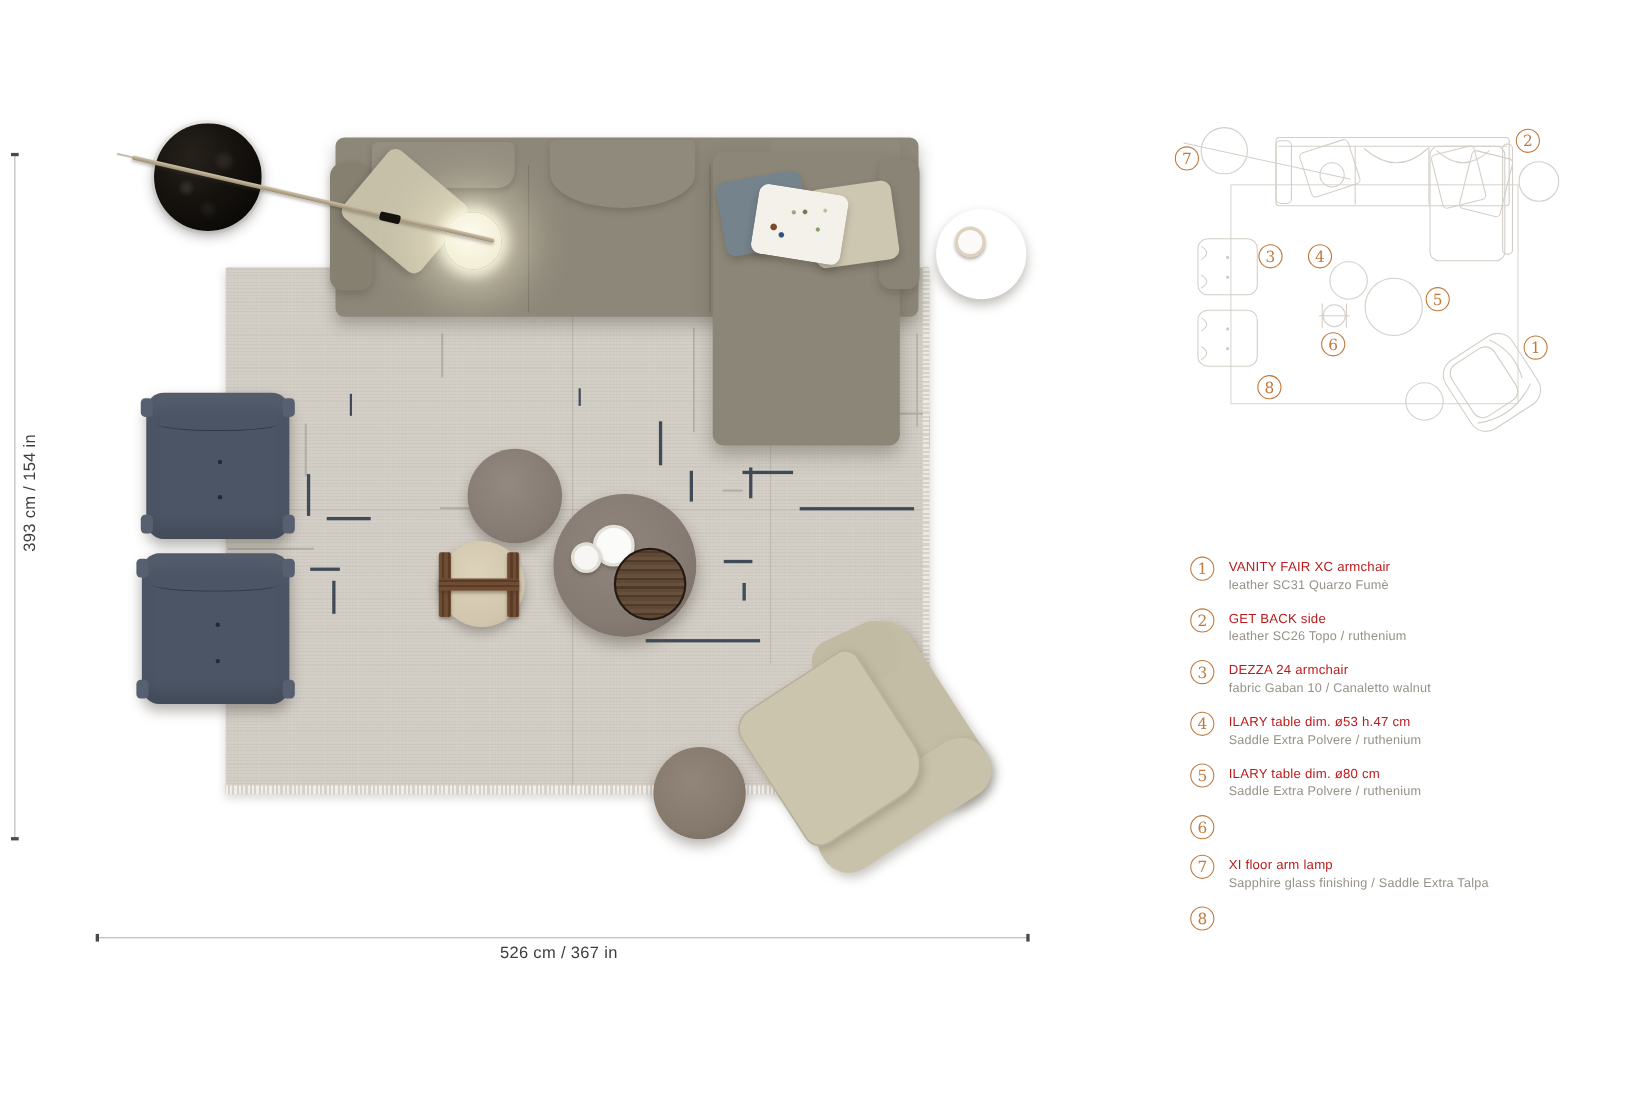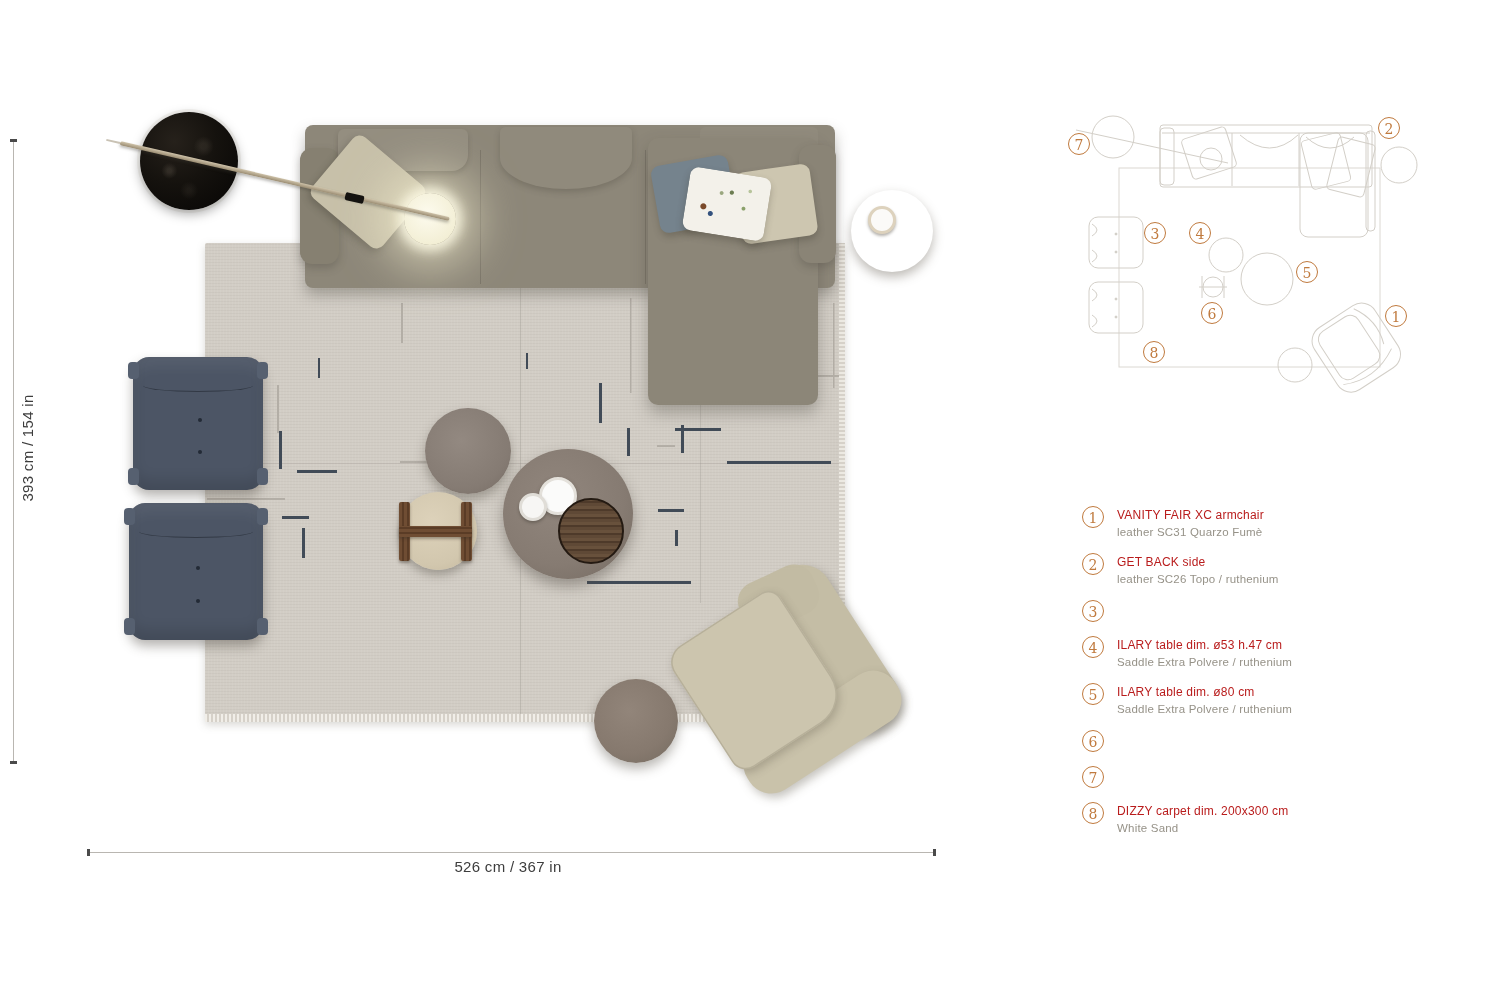--- a/index.html
+++ b/index.html
@@ -339,43 +339,47 @@
     </div>
     <div class="legend-item">
       <span class="badge">2</span>
       <div>
         <div class="legend-title">GET BACK side</div>
         <div class="legend-spec">leather SC26 Topo / ruthenium</div>
       </div>
     </div>
     <div class="legend-item">
       <span class="badge">3</span>
+      <div>
+        <div class="legend-title">DEZZA 24 armchair</div>
+        <div class="legend-spec">fabric Gaban 10 / Canaletto walnut</div>
+      </div>
     </div>
     <div class="legend-item">
       <span class="badge">4</span>
       <div>
         <div class="legend-title">ILARY table dim. ø53 h.47 cm</div>
         <div class="legend-spec">Saddle Extra Polvere / ruthenium</div>
       </div>
     </div>
     <div class="legend-item">
       <span class="badge">5</span>
       <div>
         <div class="legend-title">ILARY table dim. ø80 cm</div>
         <div class="legend-spec">Saddle Extra Polvere / ruthenium</div>
       </div>
     </div>
     <div class="legend-item">
       <span class="badge">6</span>
     </div>
     <div class="legend-item">
       <span class="badge">7</span>
+      <div>
+        <div class="legend-title">XI floor arm lamp</div>
+        <div class="legend-spec">Sapphire glass finishing / Saddle Extra Talpa</div>
+      </div>
     </div>
     <div class="legend-item">
       <span class="badge">8</span>
-      <div>
-        <div class="legend-title">DIZZY carpet dim. 200x300 cm</div>
-        <div class="legend-spec">White Sand</div>
-      </div>
     </div>
   </div>
 
 </div>
 
 </body></html>

